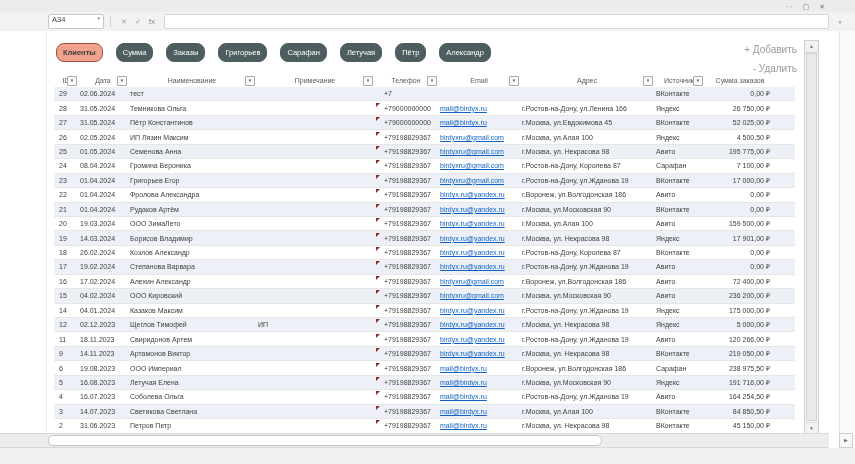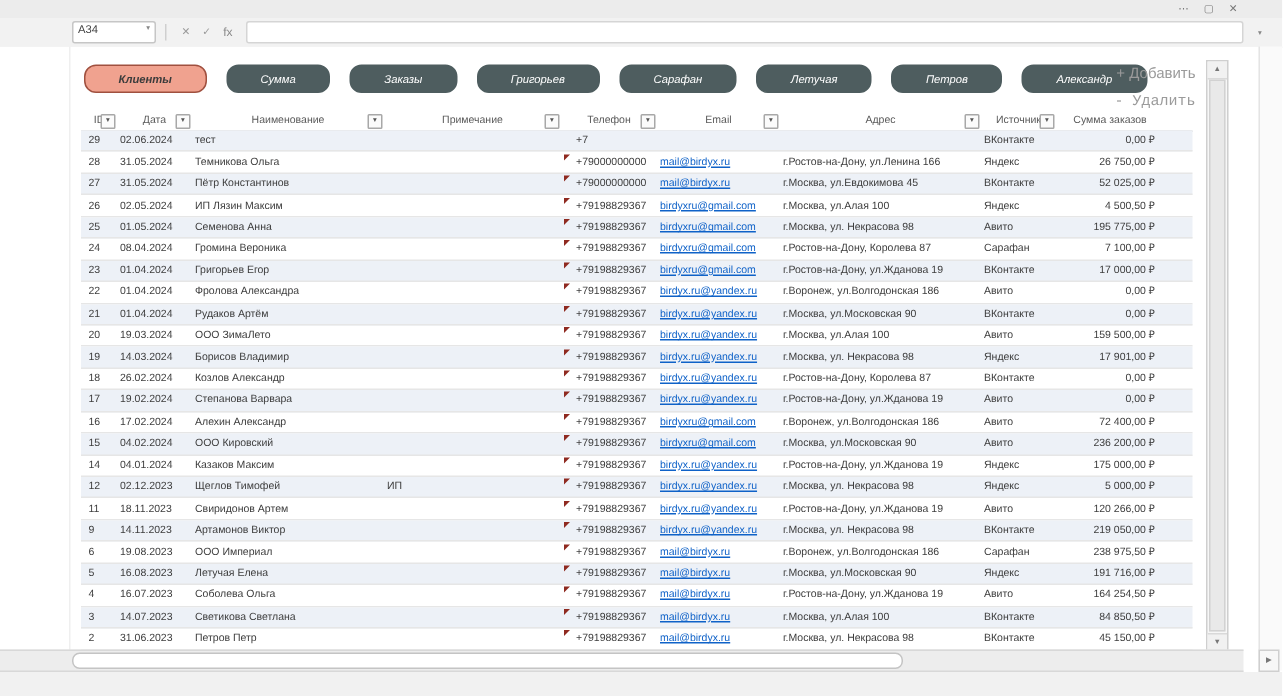--- a/index.html
+++ b/index.html
@@ -18,25 +18,25 @@
   .fsep{width:1px;height:11px;background:#cfcfcf;margin:0 6px;}
   .ficon{font-size:7px;color:#9a9a9a;margin:0 4px;line-height:1;}
   .fxicon{font-size:8px;color:#8a8a8a;margin:4px 4px;line-height:1;}
   .finput{flex:1;height:13px;background:#fff;border:1px solid #d5d5d5;border-radius:2px;margin-left:5px;}
   .fexpand{width:14px;text-align:center;font-size:5px;color:#888;margin:0 8px 0 4px;}
   
   .content{position:absolute;top:31px;left:0;right:0;bottom:0;background:#fff;}
   .leftline{position:absolute;top:0;bottom:17px;left:46px;width:1px;background:#efefef;}
   .rightstrip{position:absolute;top:0;bottom:17px;right:0;width:15px;background:#fafafa;border-left:1px solid #e4e4e4;}
   .tabbar{position:absolute;top:12px;left:56px;display:flex;gap:13px;}
-  .tab{height:17px;padding:0 22px;border-radius:8px;background:#4e5d5f;color:#fff;font-size:7.5px;
-       display:flex;align-items:center;justify-content:center;border:1px solid #4e5d5f;white-space:nowrap;font-style:italic;}
+  .tab{height:17px;padding:0 6px;border-radius:8px;background:#4e5d5f;color:#fff;font-size:7.5px;
+       display:flex;align-items:center;justify-content:center;border:1px solid #4e5d5f;white-space:nowrap;}
   .tab.active{background:#f0a28f;border:1px solid #a0503f;color:#3c3c3c;font-weight:bold;}
   .action{position:absolute;right:58px;font-size:10px;color:#9b9b9b;white-space:nowrap;}
-  .action.add{top:13px;} .action.del{top:32px;font-family:Liberation Mono, monospace;}
+  .action.add{top:13px;} .action.del{top:32px;}
   
   .grid{display:grid;grid-template-columns:24px 50px 128px 118px 64px 82px 134px 50px 72px 1fr;}
   .thead{position:absolute;top:43px;left:54px;right:60px;height:13px;border-bottom:1px solid #c9c9c9;
          font-size:7px;color:#5a5a5a;}
   .hcell{position:relative;display:flex;align-items:center;justify-content:center;overflow:visible;white-space:nowrap;}
   .fbtn{position:absolute;right:1px;top:2px;width:8px;height:8px;border:1px solid #a8a8a8;background:#fbfbfb;
         font-size:5px;line-height:7px;text-align:center;color:#555;border-radius:1px;}
   .tbody{position:absolute;top:56px;left:54px;right:60px;}
   .trow{height:13.45px;align-items:center;border-bottom:1px solid #e6e6e6;font-size:7px;color:#3d3d3d;}
   .trow.striped{background:#edf1f7;}
@@ -94,21 +94,21 @@
     <div class="leftline"></div>
     <div class="rightstrip"></div>
 
     <div class="tabbar">
         <div class="tab active">Клиенты</div>
         <div class="tab">Сумма</div>
         <div class="tab">Заказы</div>
         <div class="tab">Григорьев</div>
         <div class="tab">Сарафан</div>
         <div class="tab">Летучая</div>
-        <div class="tab">Петров</div>
+        <div class="tab">Пётр</div>
         <div class="tab">Александр</div>
       </div>
 
     <div class="action add">+ Добавить</div>
     <div class="action del">- Удалить</div>
 
     <div class="thead grid">
         <div class="hcell">
           <span>ID</span>
           <span class="fbtn">▾</span>

